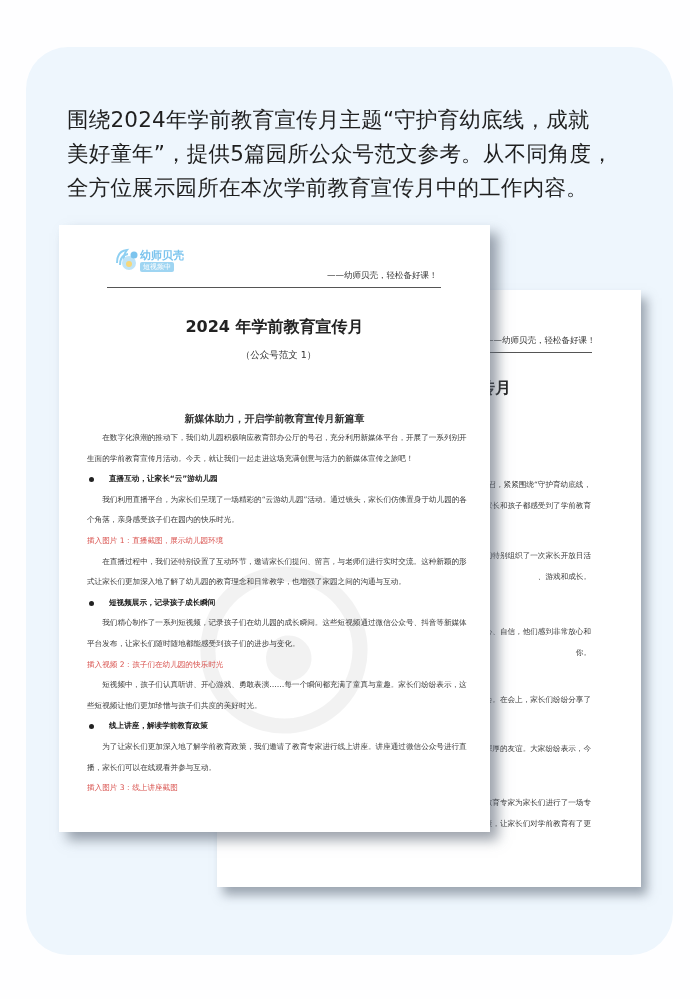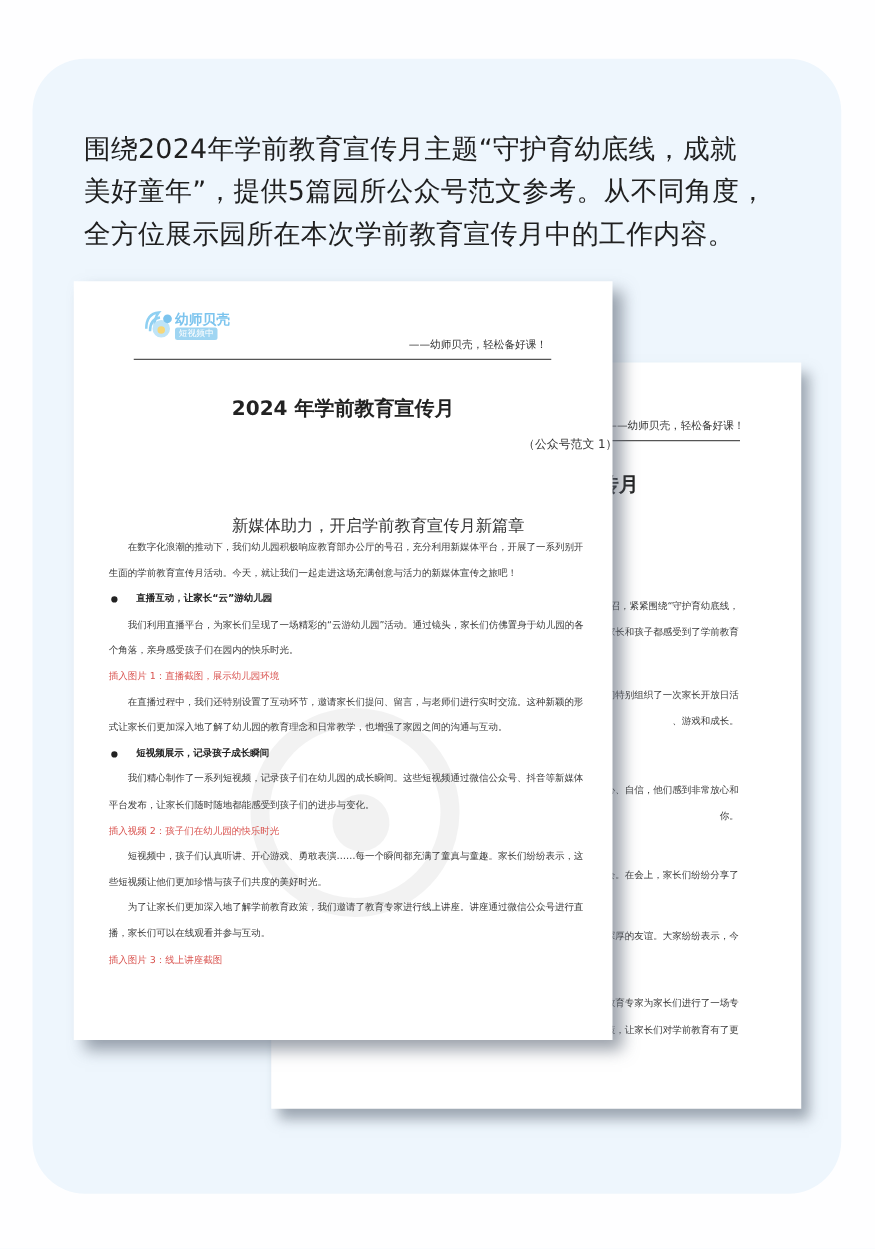--- a/index.html
+++ b/index.html
@@ -25,22 +25,22 @@
   .page.front {
     left:59px; top:225px; width:431px; height:607px;
     box-shadow: 8px 8px 12px rgba(90,100,115,0.6);
   }
 
   .logo { position:absolute; left:56px; top:22px; width:80px; height:28px;text-align:right; }
   .slogan { position:absolute; font-size:8.5px; color:#333; white-space:nowrap; }
   .rule { position:absolute; height:1px; background:#555; }
 
   .doc-title { position:absolute; left:0; width:100%; text-align:center; font-size:16px; font-weight:bold; color:#222; }
-  .doc-sub { position:absolute; left:4px; width:100%; text-align:right; font-size:9.5px; color:#333; }
-  .sec-title { position:absolute; left:0; width:100%; text-align:center; font-size:13px; font-weight:normal; color:#333;margin-left:28px; }
+  .doc-sub { position:absolute; left:4px; width:100%; text-align:center; font-size:9.5px; color:#333; }
+  .sec-title { position:absolute; left:0; width:100%; text-align:center; font-size:10px; font-weight:bold; color:#333; }
 
   .body-text {
     position:absolute; left:28px; width:380px; font-size:7.6px; line-height:20.6px; color:#3a3a3a;
   }
   .body-text .p { text-indent:2em; }
   .body-text .bullet { font-weight:bold; color:#222; padding-left:22px; position:relative; }
   .body-text .bullet::before { content:""; position:absolute; left:2px; top:8px; width:5px; height:5px; border-radius:50%; background:#222; }
   .body-text .red { color:#d9534f; }
 
   .watermark {
@@ -108,16 +108,17 @@
   <div class="body-text" style="top:203px;">
     <div class="p">在数字化浪潮的推动下，我们幼儿园积极响应教育部办公厅的号召，充分利用新媒体平台，开展了一系列别开生面的学前教育宣传月活动。今天，就让我们一起走进这场充满创意与活力的新媒体宣传之旅吧！</div>
     <div class="bullet">直播互动，让家长“云”游幼儿园</div>
     <div class="p">我们利用直播平台，为家长们呈现了一场精彩的“云游幼儿园”活动。通过镜头，家长们仿佛置身于幼儿园的各个角落，亲身感受孩子们在园内的快乐时光。</div>
     <div class="red">插入图片 1：直播截图，展示幼儿园环境</div>
     <div class="p">在直播过程中，我们还特别设置了互动环节，邀请家长们提问、留言，与老师们进行实时交流。这种新颖的形式让家长们更加深入地了解了幼儿园的教育理念和日常教学，也增强了家园之间的沟通与互动。</div>
     <div class="bullet">短视频展示，记录孩子成长瞬间</div>
     <div class="p">我们精心制作了一系列短视频，记录孩子们在幼儿园的成长瞬间。这些短视频通过微信公众号、抖音等新媒体平台发布，让家长们随时随地都能感受到孩子们的进步与变化。</div>
     <div class="red">插入视频 2：孩子们在幼儿园的快乐时光</div>
     <div class="p">短视频中，孩子们认真听讲、开心游戏、勇敢表演……每一个瞬间都充满了童真与童趣。家长们纷纷表示，这些短视频让他们更加珍惜与孩子们共度的美好时光。</div>
+    <div class="bullet">线上讲座，解读学前教育政策</div>
     <div class="p">为了让家长们更加深入地了解学前教育政策，我们邀请了教育专家进行线上讲座。讲座通过微信公众号进行直播，家长们可以在线观看并参与互动。</div>
     <div class="red">插入图片 3：线上讲座截图</div>
   </div>
 </div>
 
 </body></html>

